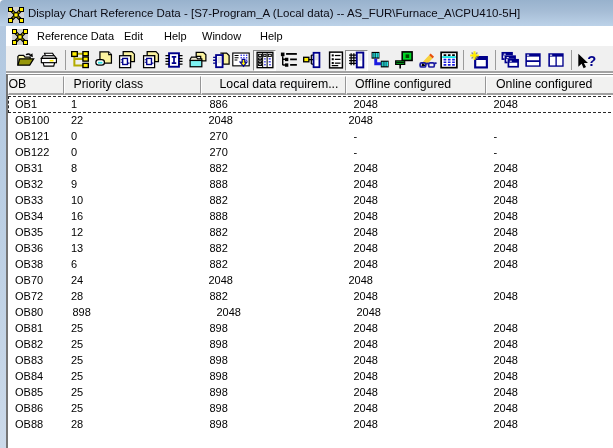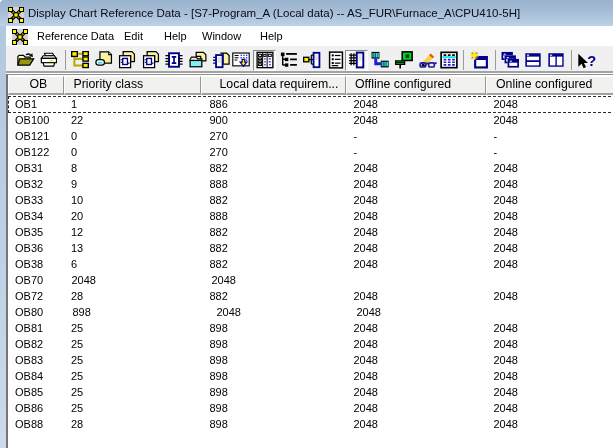--- a/index.html
+++ b/index.html
@@ -271,38 +271,37 @@
 <polygon points="1.2,0.6 1.2,12.4 4.2,9.6 6,13.6 8.2,12.6 6.3,8.8 10,8.8" fill="#000"></polygon>
 <text x="9.4" y="11.6" font-size="13.4" font-weight="bold" fill="#00008b" font-family="Liberation Sans, sans-serif">?</text>
 </svg>
 <div class="abs tsep" style="left:64.5px"></div>
 <div class="abs tsep" style="left:463px"></div>
 <div class="abs tsep" style="left:494.5px"></div>
 <div class="abs tsep" style="left:571px"></div>
 <div class="abs" id="tablewrap">
   <div class="abs" id="topline"></div>
   <div class="abs" id="header">
-    <div class="hcell" style="width:56px;padding-left:21px">OB</div>
+    <div class="hcell" style="width:56px;padding-left:0">OB</div>
     <div class="hcell" style="width:137px;padding-left:9px">Priority class</div>
     <div class="hcell" style="width:145px;padding-left:18px">Local data requirem...</div>
     <div class="hcell" style="width:140px;padding-left:8.5px">Offline configured</div>
     <div class="hcell" style="width:142px;padding-left:9.5px">Online configured</div>
   </div>
   <div class="abs" id="rows">
       <div class="row">
         <div class="c0">OB1</div>
         <div class="c1">1</div>
         <div class="c2">886</div>
         <div class="c3">2048</div>
         <div class="c4">2048</div>
       </div>
       <div class="row">
         <div class="c0">OB100</div>
         <div class="c1">22</div>
-        <div class="c2">900</div>
         <div class="c3">2048</div>
         <div class="c4">2048</div>
       </div>
       <div class="row">
         <div class="c0">OB121</div>
         <div class="c1">0</div>
         <div class="c2">270</div>
         <div class="c3">-</div>
         <div class="c4">-</div>
       </div>
@@ -329,21 +328,21 @@
       </div>
       <div class="row">
         <div class="c0">OB33</div>
         <div class="c1">10</div>
         <div class="c2">882</div>
         <div class="c3">2048</div>
         <div class="c4">2048</div>
       </div>
       <div class="row">
         <div class="c0">OB34</div>
-        <div class="c1">20</div>
+        <div class="c1">16</div>
         <div class="c2">888</div>
         <div class="c3">2048</div>
         <div class="c4">2048</div>
       </div>
       <div class="row">
         <div class="c0">OB35</div>
         <div class="c1">12</div>
         <div class="c2">882</div>
         <div class="c3">2048</div>
         <div class="c4">2048</div>
@@ -357,20 +356,21 @@
       </div>
       <div class="row">
         <div class="c0">OB38</div>
         <div class="c1">6</div>
         <div class="c2">882</div>
         <div class="c3">2048</div>
         <div class="c4">2048</div>
       </div>
       <div class="row">
         <div class="c0">OB70</div>
+        <div class="c1">24</div>
         <div class="c3">2048</div>
         <div class="c4">2048</div>
       </div>
       <div class="row">
         <div class="c0">OB72</div>
         <div class="c1">28</div>
         <div class="c2">882</div>
         <div class="c3">2048</div>
         <div class="c4">2048</div>
       </div>

